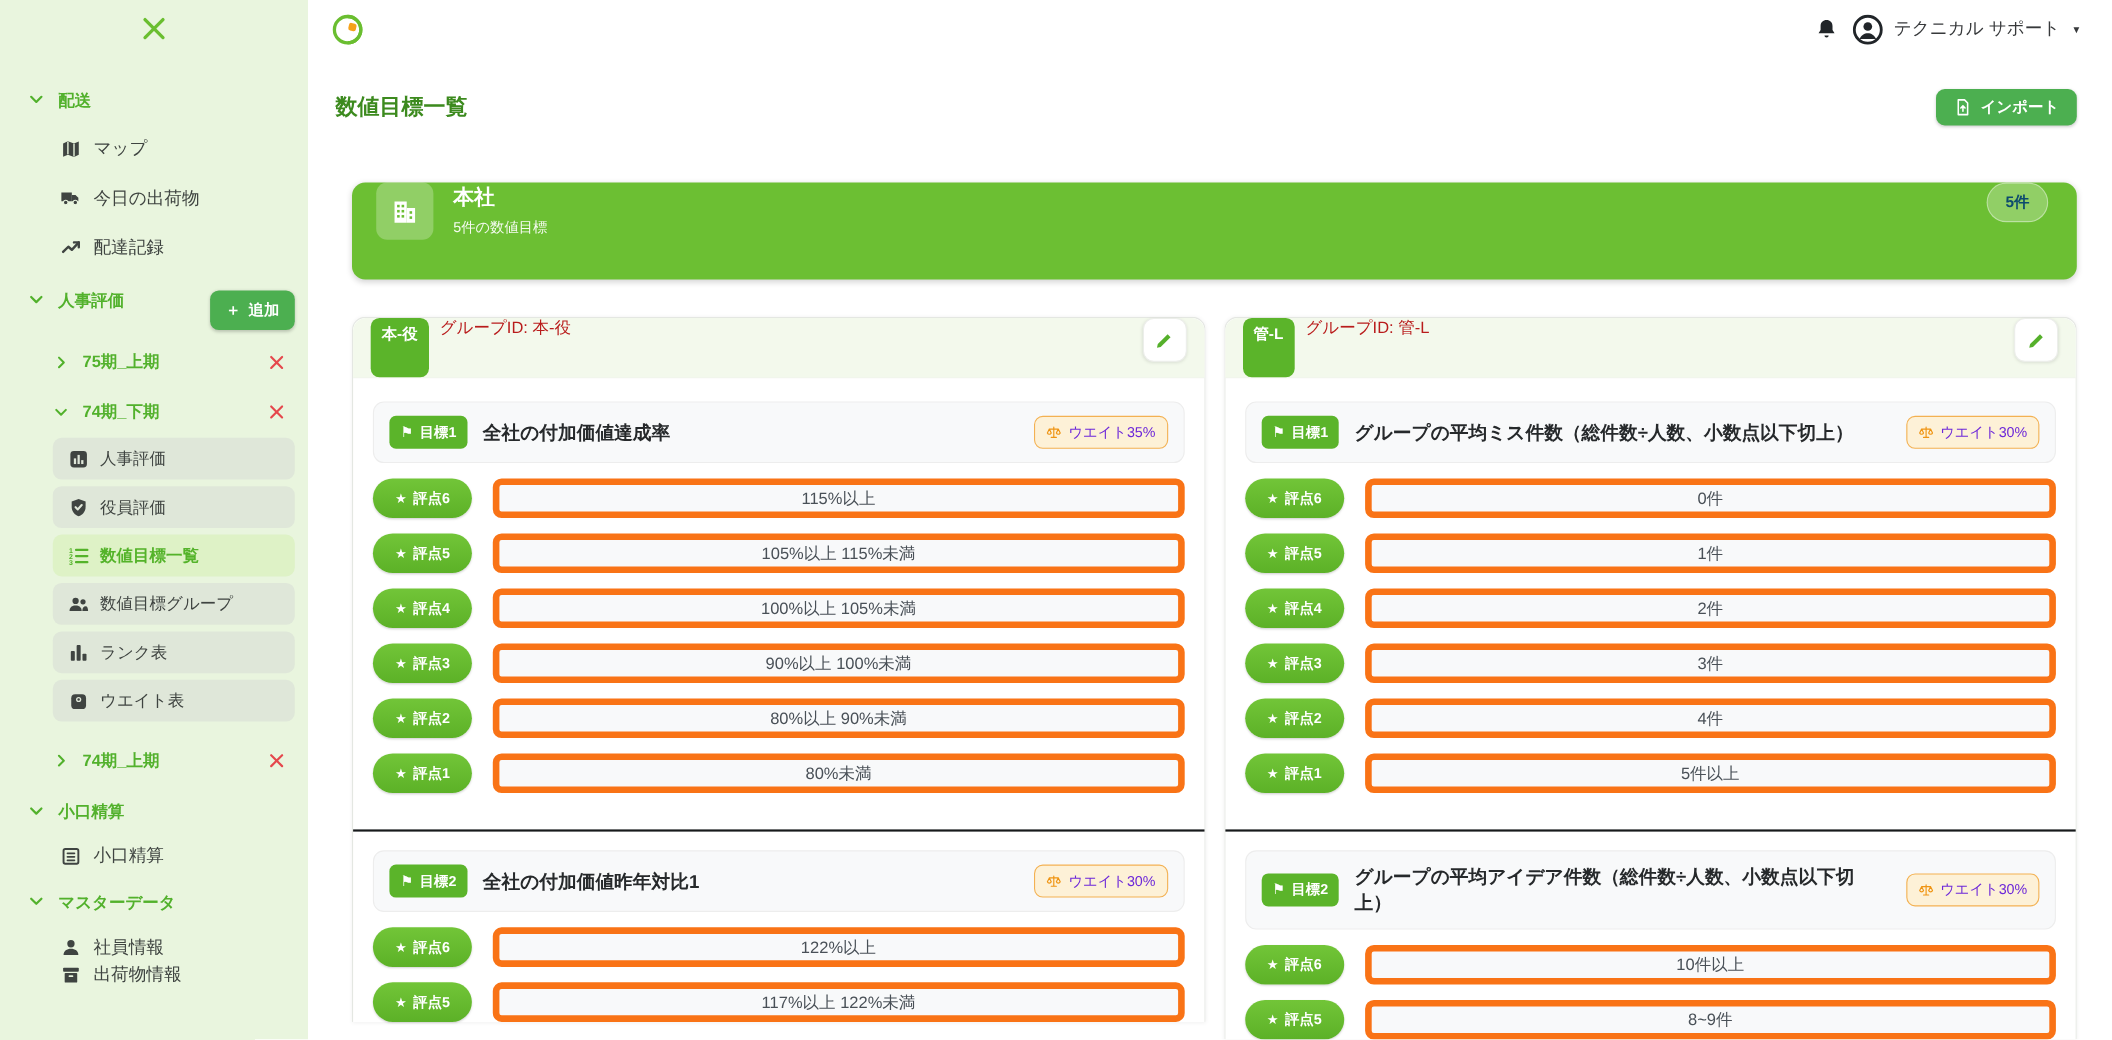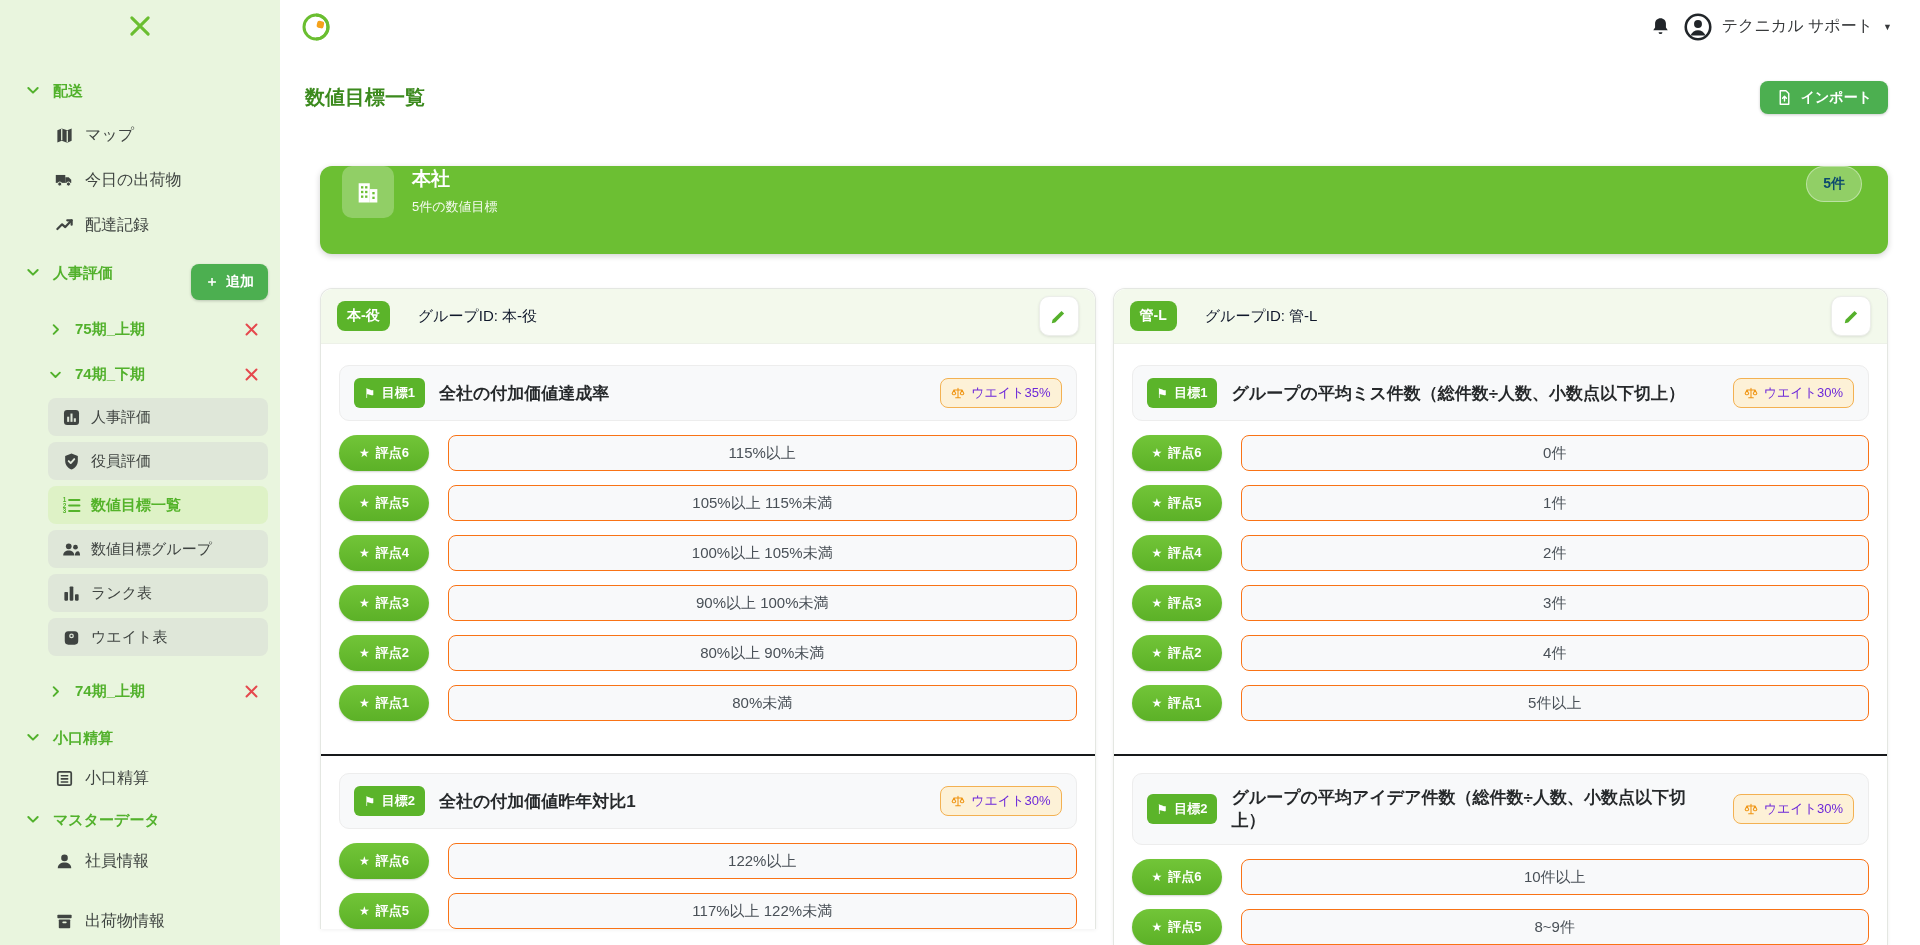--- a/index.html
+++ b/index.html
@@ -18,55 +18,55 @@
   .add-btn { position:absolute; right:12px; top:0; height:36px; padding:0 14px; background:#4caf50; color:#fff; border:none; border-radius:8px; font-size:14px; font-weight:bold; display:flex; align-items:center; gap:7px; cursor:pointer; box-shadow:0 1px 3px rgba(0,0,0,.2); font-family:inherit; }
   .sb-period { display:flex; align-items:center; gap:12px; padding-left:48px; padding-right:20px; color:#52b12c; font-weight:bold; font-size:15px; }
   .sb-period .chev { width:15px; height:15px; }
   .sb-period .delx { margin-left:auto; width:17px; height:17px; cursor:pointer; }
   .p75 { margin-top:20px; } .p74b { margin-top:26px; } .p74a { margin-top:26px; }
   .sb-menu { margin:14px 0 0 48px; }
   .sb-box { width:220px; height:38px; border-radius:8px; background:#dfe7d9; display:flex; align-items:center; gap:10px; padding-left:14px; margin-bottom:6px; font-size:15px; color:#3f4441; cursor:pointer; }
   .sb-box .ic { width:19px; height:19px; flex:none; }
   .sb-box.active { background:#def2c6; color:#54b32a; font-weight:bold; }
   .sec-petty { margin-top:28px; } .it-petty { margin-top:20px; }
-  .sec-master { margin-top:22px; } .it-emp { margin-top:21px; } .it-ship { margin-top:39px; }
+  .sec-master { margin-top:22px; } .it-emp { margin-top:21px; } .it-ship { margin-top:4px; }
 
   
   .main { flex:1; display:flex; flex-direction:column; }
   .topbar { height:56px; display:flex; align-items:center; padding:0 28px 0 20px; }
   .user-area { margin-left:auto; display:flex; align-items:center; gap:13px; }
   .icon-btn { background:none; border:none; cursor:pointer; display:flex; align-items:center; gap:10px; font-family:inherit; }
   .user-name { font-size:16px; color:#37393b; }
   .caret { font-size:9px; color:#37393b; }
   .page-head { display:flex; align-items:center; margin-top:28px; padding:0 32px 0 25px; height:34px; }
   .page-title { font-size:20px; font-weight:bold; color:#3c8a1e; }
   .import-btn { margin-left:auto; height:33px; padding:0 16px; background:#4caf50; border:none; border-radius:8px; color:#fff; font-size:14px; font-weight:bold; display:flex; align-items:center; gap:8px; cursor:pointer; box-shadow:0 1px 3px rgba(0,0,0,.2); font-family:inherit; }
 
   .banner { margin:52px 32px 0 40px; height:93px; background:#6cbf33; border-radius:12px; display:flex; align-items:flex-start; padding:0 26px 0 22px; box-shadow:0 2px 6px rgba(0,0,0,.18); }
   .b-icon { width:52px; height:52px; background:rgba(255,255,255,.25); border-radius:10px; display:flex; align-items:center; justify-content:center; margin-right:18px; }
   .b-title { font-size:19px; font-weight:bold; color:#fff; }
   .b-sub { font-size:13px; color:rgba(255,255,255,.93); margin-top:6px; }
   .b-count { margin-left:auto; background:rgba(255,255,255,.25); border:1px solid rgba(255,255,255,.4); color:#0c4a6e; font-weight:bold; font-size:14px; border-radius:999px; padding:8px 16px; }
 
   .cols { display:flex; gap:17px; margin:34px 32px 0 40px; align-items:flex-start; }
   .gcard { flex:1; background:#fff; border:1px solid #e4e7e2; border-bottom:none; border-radius:12px 12px 0 0; box-shadow:0 1px 4px rgba(0,0,0,.06); }
-  .gcard-head { background:#f3f9ec; height:55px; padding:0 16px; display:flex; align-items:center; gap:28px; border-bottom:1px solid #edf1e8; border-radius:12px 12px 0 0; }
+  .gcard-head { background:#f3f9ec; height:55px; padding:0 16px; display:flex; gap:10px; border-bottom:1px solid #edf1e8; border-radius:12px 12px 0 0; }
   .gbadge { background:#5bb42a; color:#fff; font-weight:bold; font-size:14px; padding:6px 10px; border-radius:8px; }
-  .gid { color:#0f172a; font-size:15px; }
+  .gid { color:#b91c1c; font-size:15px; }
   .edit-btn { margin-left:auto; width:40px; height:40px; background:#fff; border:1px solid #eceeea; border-radius:10px; box-shadow:0 1px 3px rgba(0,0,0,.1); display:flex; align-items:center; justify-content:center; cursor:pointer; }
   .gbody { padding:21px 18px 33px; }
   .gsec2 { padding:17px 18px 0; }
   .goal-box { background:#f8f9fa; border:1px solid #ededed; border-radius:10px; padding:12px 14px; display:flex; align-items:center; gap:14px; }
   .goal-badge { background:#5bb42a; color:#fff; font-weight:bold; font-size:13px; padding:6px 10px; border-radius:6px; display:flex; align-items:center; gap:6px; flex:none; }
   .goal-title { font-size:17px; font-weight:bold; color:#26292b; }
   .weight-badge { margin-left:auto; background:#fdf1d7; border:1.5px solid #f3b152; color:#6d28d9; font-weight:normal; font-size:13px; border-radius:8px; padding:5px 10px; display:flex; align-items:center; gap:6px; white-space:nowrap; flex:none; }
   .rrow { display:flex; align-items:center; gap:19px; margin-top:14px; }
   .rpill { width:90px; min-width:90px; height:36px; border-radius:18px; background:linear-gradient(180deg,#72c538,#5cb127); color:#fff; font-weight:bold; font-size:13px; display:flex; align-items:center; justify-content:center; gap:6px; box-shadow:0 1px 2px rgba(0,0,0,.18); }
   .rpill .star { font-size:12px; }
-  .rval { flex:1; height:36px; background:#f8f9fa; border:1px solid #f97316; border-radius:8px; display:flex; align-items:center; justify-content:center; font-size:15px; color:#495057; }
+  .rval { flex:1; height:36px; background:#f8f9fa; border:6px solid #f97316; border-radius:8px; display:flex; align-items:center; justify-content:center; font-size:15px; color:#495057; }
   .divider { height:2px; background:#17191b; }
 </style>
 </head>
 <body>
 
 <aside class="sidebar">
   <button class="sb-close">
     <svg viewBox="0 0 24 24" width="28" height="28">
         <path d="M5 5 L19 19 M19 5 L5 19" stroke="#6abe30" stroke-width="2.6" stroke-linecap="round" fill="none"></path>
       </svg>

